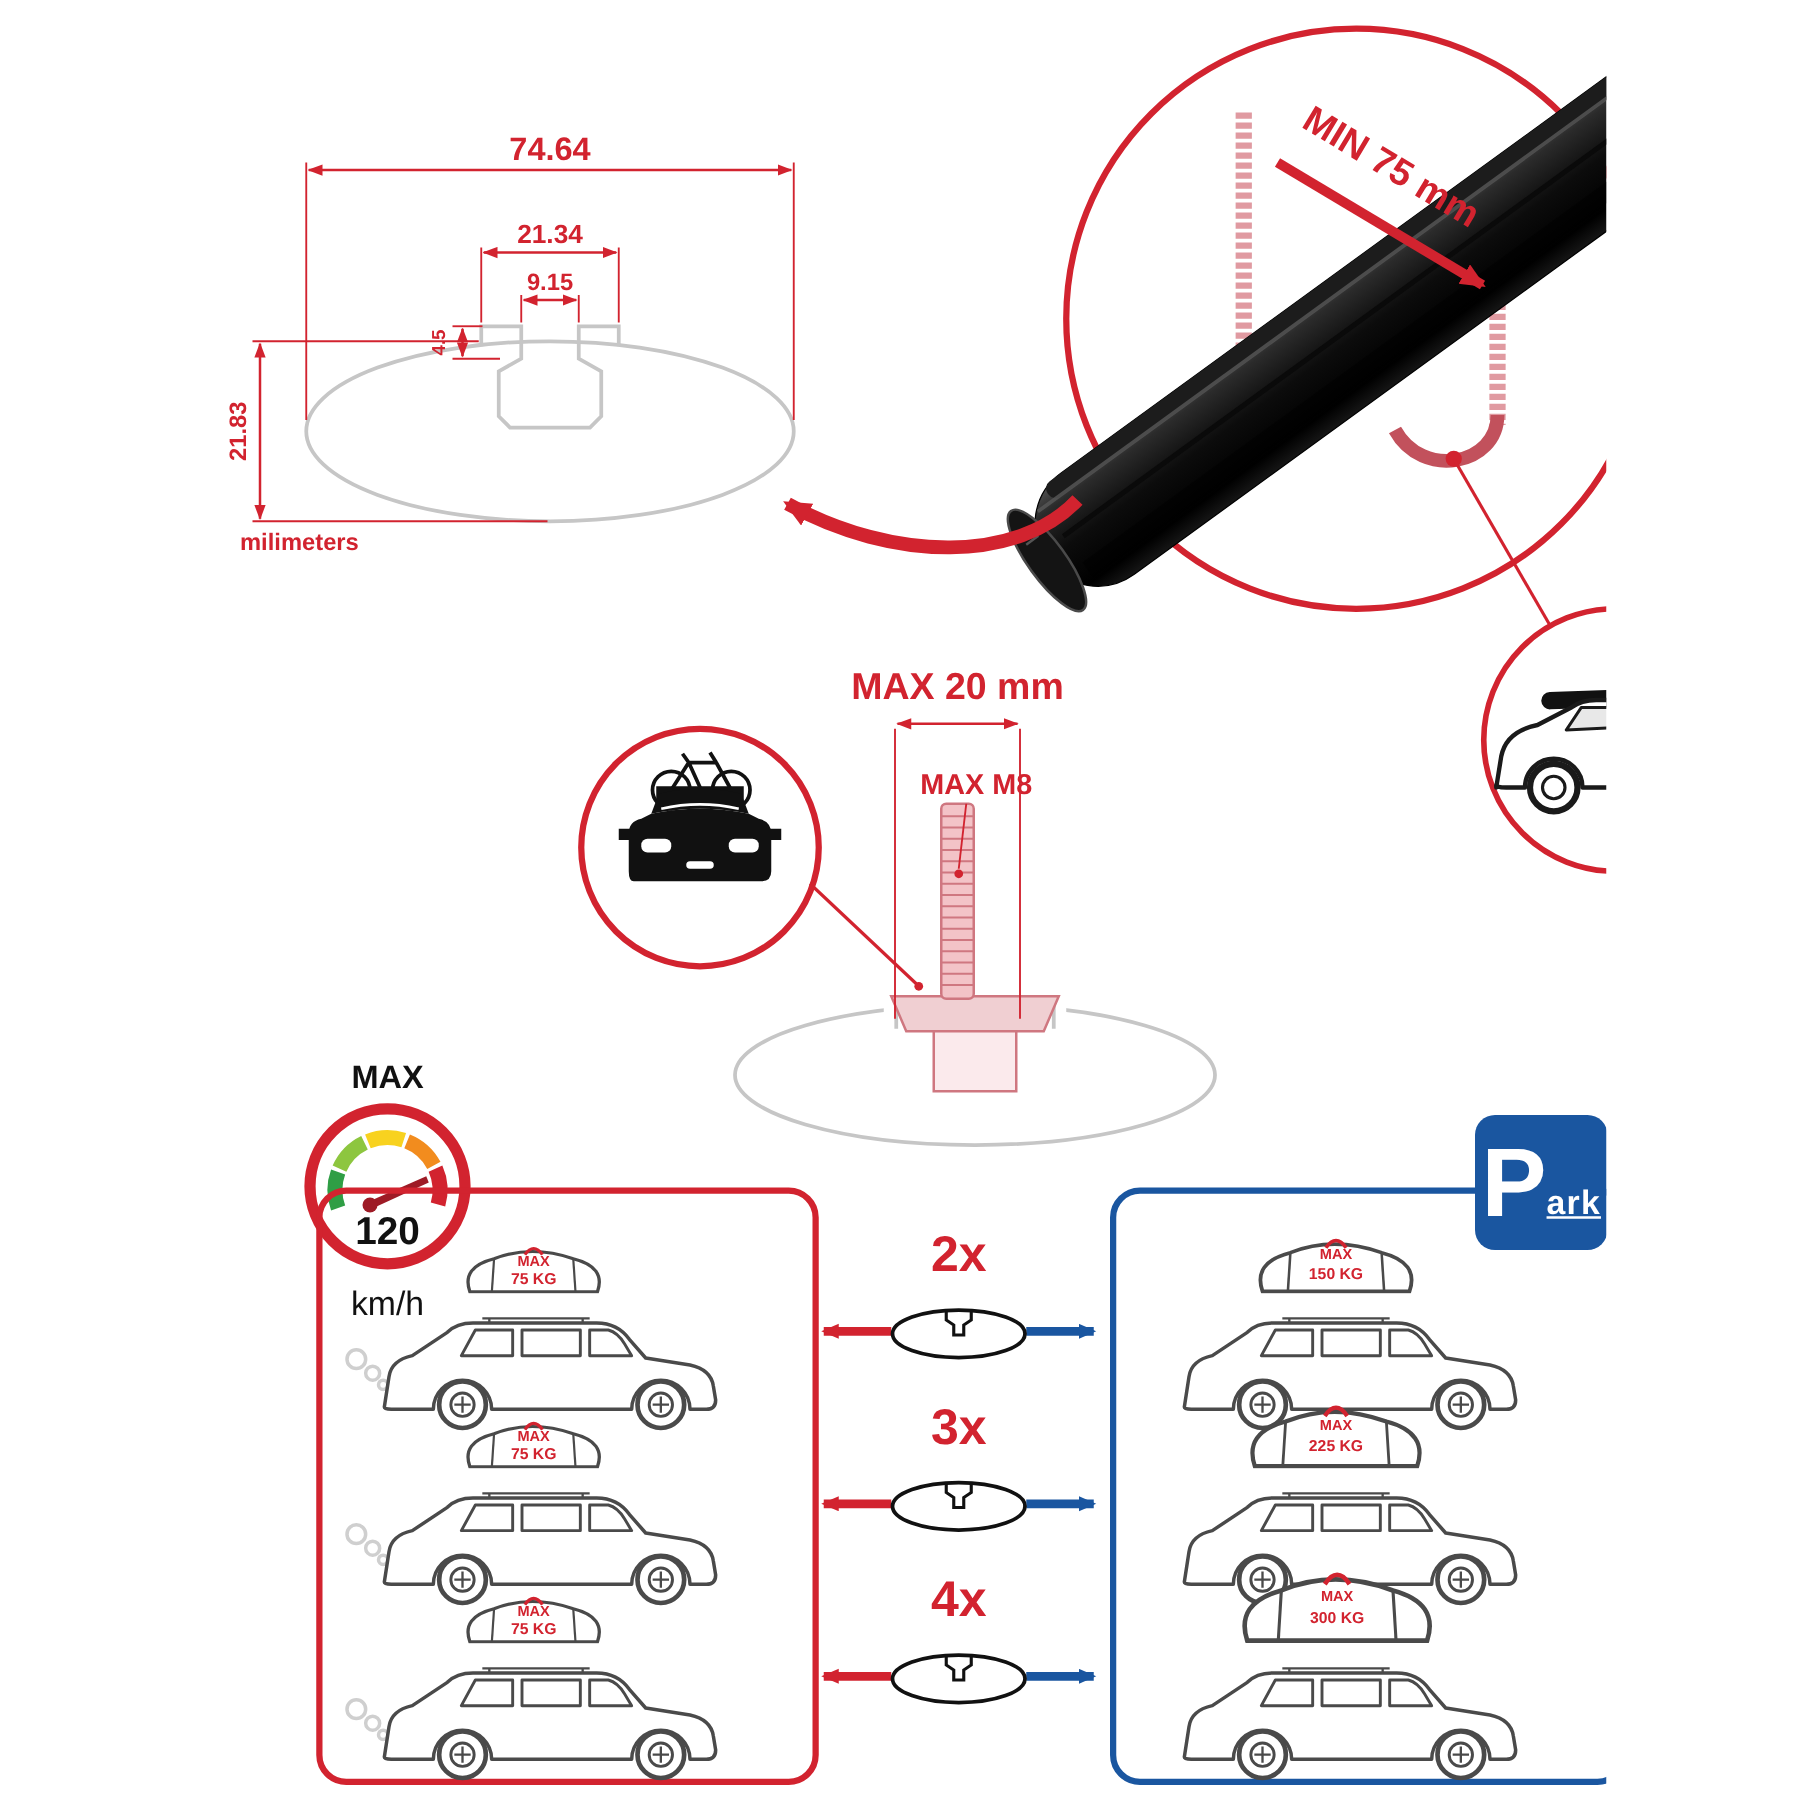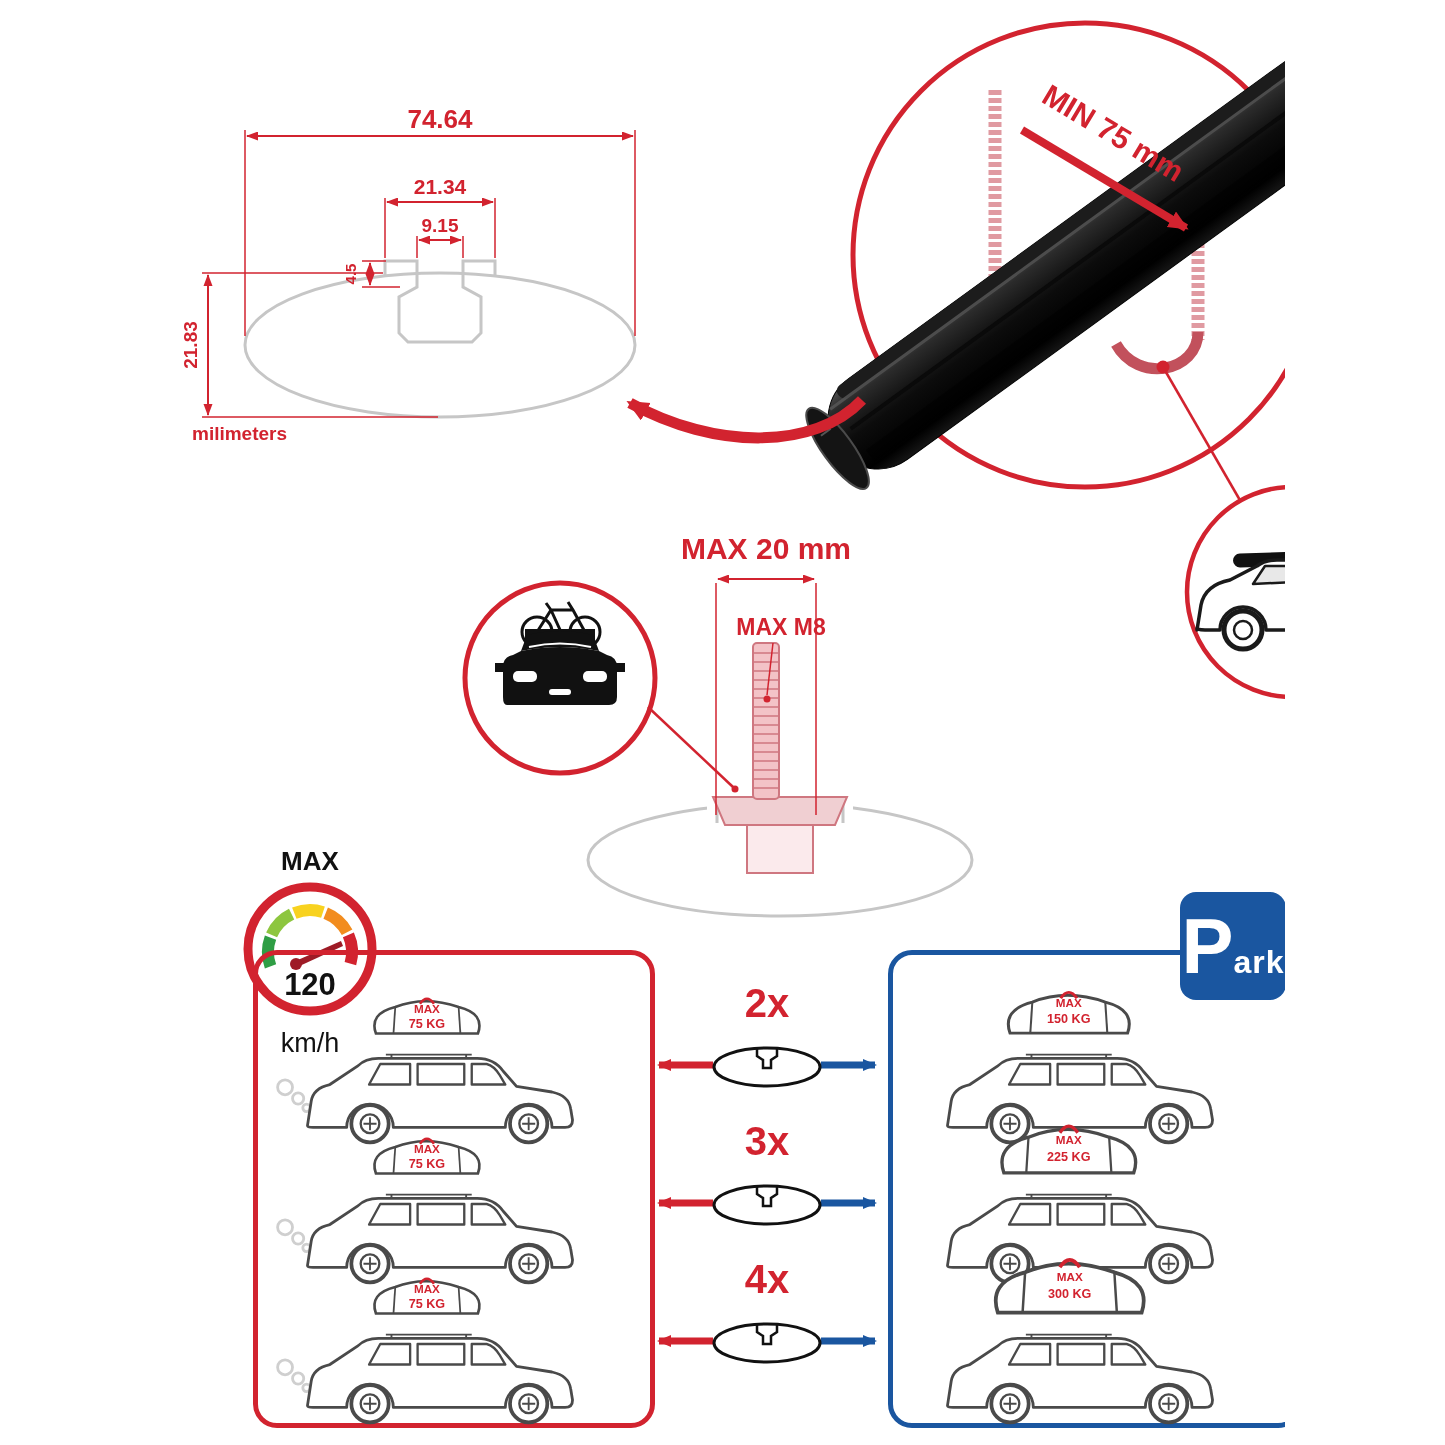--- a/index.html
+++ b/index.html
@@ -14,21 +14,21 @@
   .mid{text-anchor:middle;}
   .dimline{stroke:#d2232f;stroke-width:2;fill:none;}
   .extline{stroke:#d2232f;stroke-width:1.5;fill:none;}
   .grayline{stroke:#c6c6c6;stroke-width:3;fill:none;}
   .box{position:absolute;border-radius:24px;background:transparent;}
   .box-red{border:5px solid #d2232f;}
   .box-blue{border:5px solid #1a56a0;}
   .park-sign{position:absolute;left:1180px;top:892px;width:106px;height:108px;background:#1a56a0;
              border-radius:16px;display:flex;align-items:center;justify-content:center;color:#fff;z-index:6;}
   .park-sign .p{font-size:78px;font-weight:700;line-height:1;}
-  .park-sign .ark{font-size:32px;font-weight:700;margin-top:32px;letter-spacing:1px;}
+  .park-sign .ark{font-size:27px;font-weight:700;margin-top:32px;letter-spacing:1px;text-decoration:underline;}
   .load-t1{font-size:12.5px;fill:#d2232f;font-weight:700;text-anchor:middle;}
   .load-t2{font-size:13.5px;fill:#d2232f;font-weight:700;text-anchor:middle;}
   .mult{font-size:40px;fill:#d2232f;font-weight:700;text-anchor:middle;}
 </style>
 </head>
 <body>
 
 <div class="canvas">
 
   <svg width="0" height="0" style="position:absolute">

